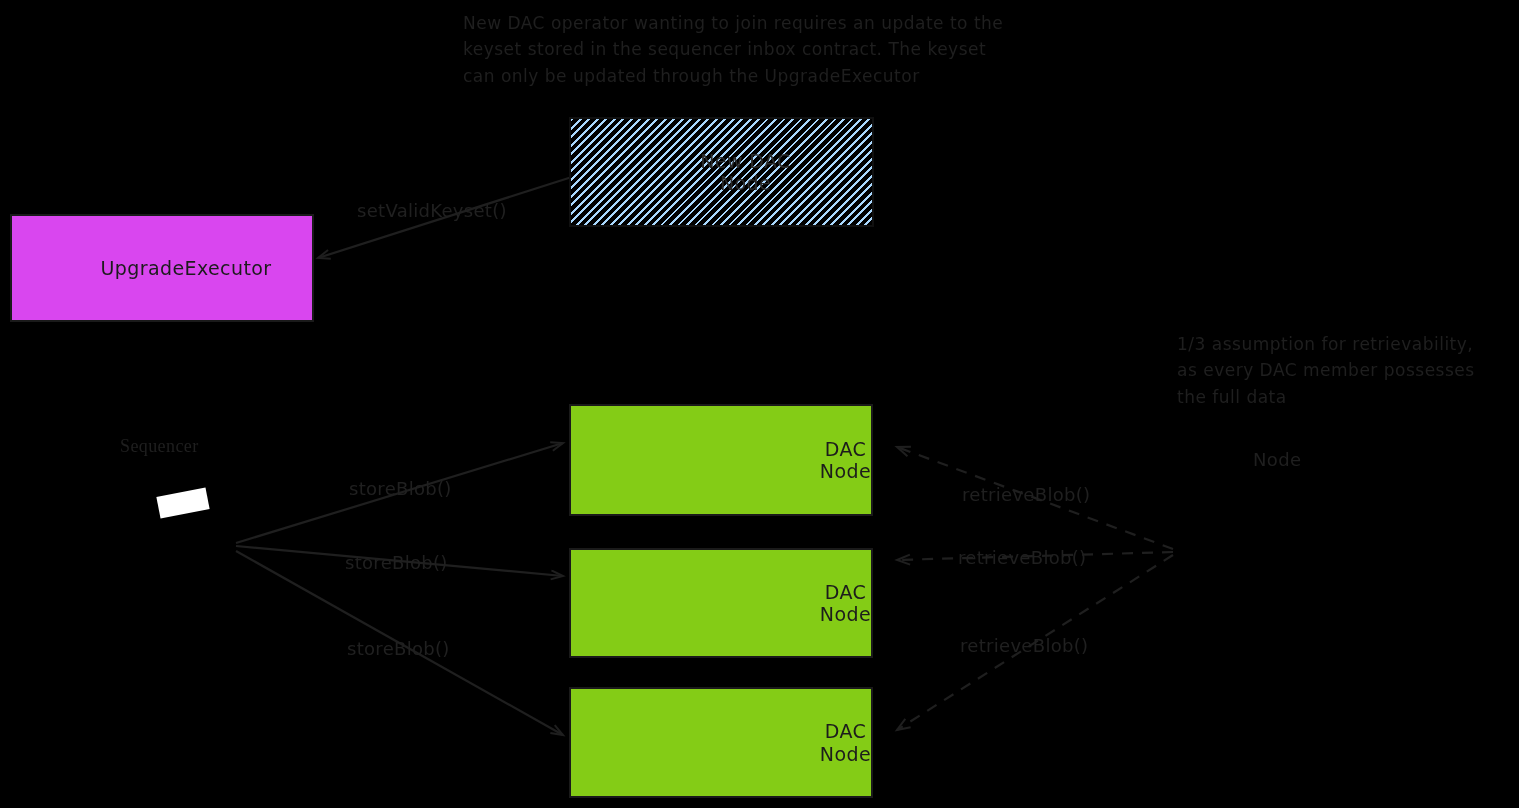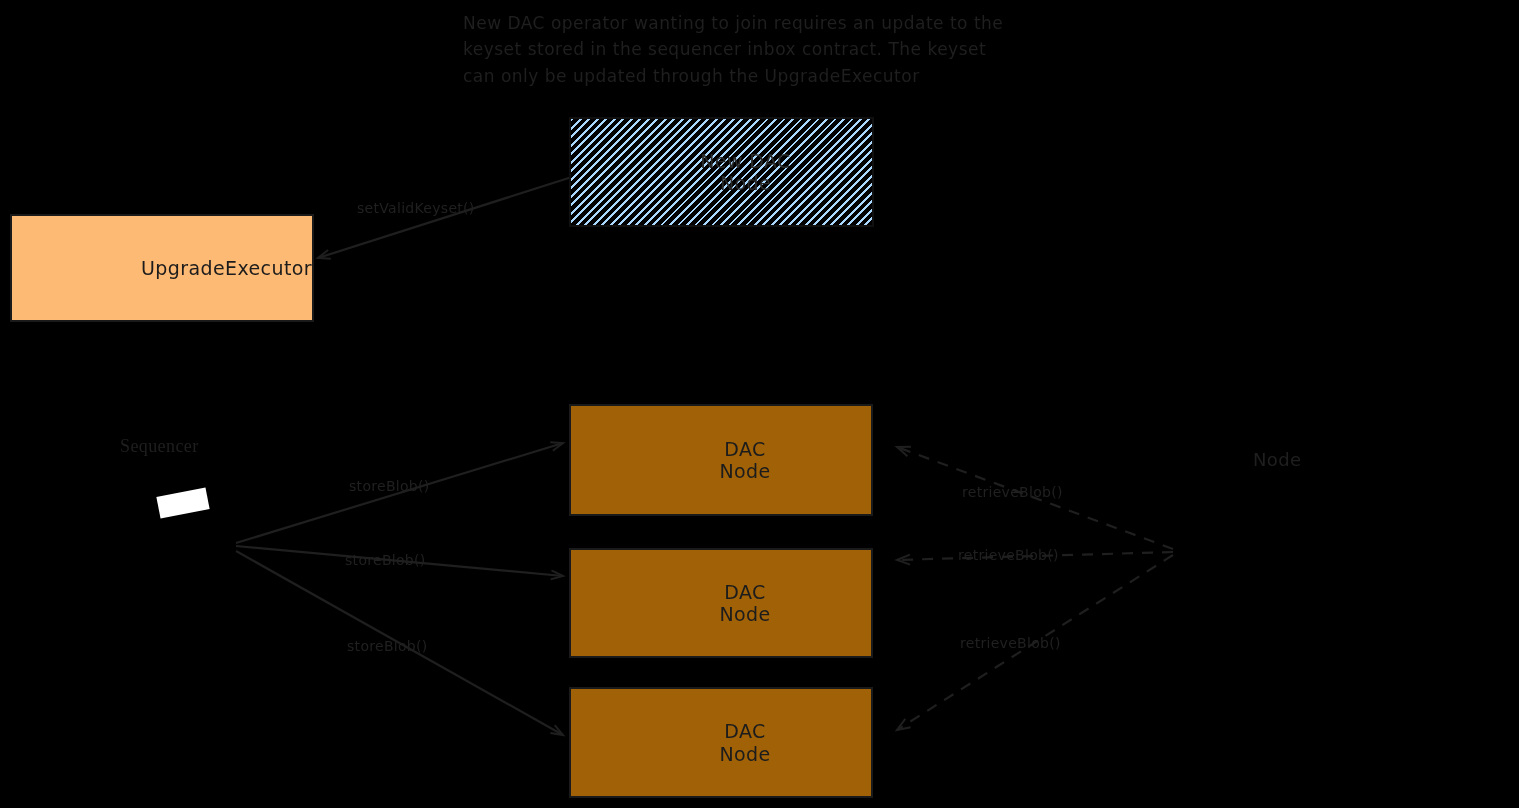--- a/index.html
+++ b/index.html
@@ -31,22 +31,22 @@
     align-items: center;
     justify-content: center;
     text-align: center;
     line-height: 1.18;
     color: #1c1c1c;
     font-size: 19px;
     letter-spacing: 0.4px;
     font-family: "DejaVu Sans", sans-serif;
     padding-left: 48px;
   }
-  .node-pink { background: #fdba74; justify-content: flex-end; }
-  .node-blue { background: #a16207; }
+  .node-pink { background: #d946ef; }
+  .node-blue { background: #84cc16; justify-content: flex-end; }
   .node-hatch {
     background-color: #050505;
     background-image: repeating-linear-gradient(
       135deg,
       #a9d7fd 0px, #a9d7fd 2px,
       #000000 2px, #000000 6px
     );
     color: #2a2a2a;
     border-color: #101010;
   }
@@ -56,21 +56,21 @@
     color: #1f1f1f;
     font-size: 17px;
     line-height: 1.55;
     letter-spacing: 0.5px;
     white-space: pre-line;
     font-family: "DejaVu Sans", sans-serif;
   }
   .edge-label {
     position: absolute;
     color: #202020;
-    font-size: 14px;
+    font-size: 18px;
     letter-spacing: 0.3px;
     white-space: nowrap;
     font-family: "DejaVu Sans", sans-serif;
   }
   .plain-label {
     position: absolute;
     color: #1f1f1f;
     font-size: 18px;
     letter-spacing: 0.4px;
     white-space: nowrap;
@@ -123,20 +123,23 @@
 
     <g>
       <path d="M1173,555 L897,730" fill="none" stroke="#1f1f1f" stroke-width="2.2" stroke-dasharray="11,9" marker-end="url(#arrowOpenDash)"></path>
     </g>
   </svg>
 
   <div class="annot" style="left:463px; top:10px; width:620px;">New DAC operator wanting to join requires an update to the
 keyset stored in the sequencer inbox contract. The keyset
 can only be updated through the UpgradeExecutor</div>
 
+  <div class="annot" style="left:1177px; top:331px; width:340px;">1/3 assumption for retrievability,
+as every DAC member possesses
+the full data</div>
 
 
   <div class="node node-hatch" style="left:569px; top:117px; width:305px; height:110px;">
     <span class="node-label-stack">New DAC
 Node</span>
   </div>
 
   <div class="node node-pink" style="left:10px; top:214px; width:304px; height:108px;">
     <span class="node-label-stack">UpgradeExecutor</span>
   </div>

